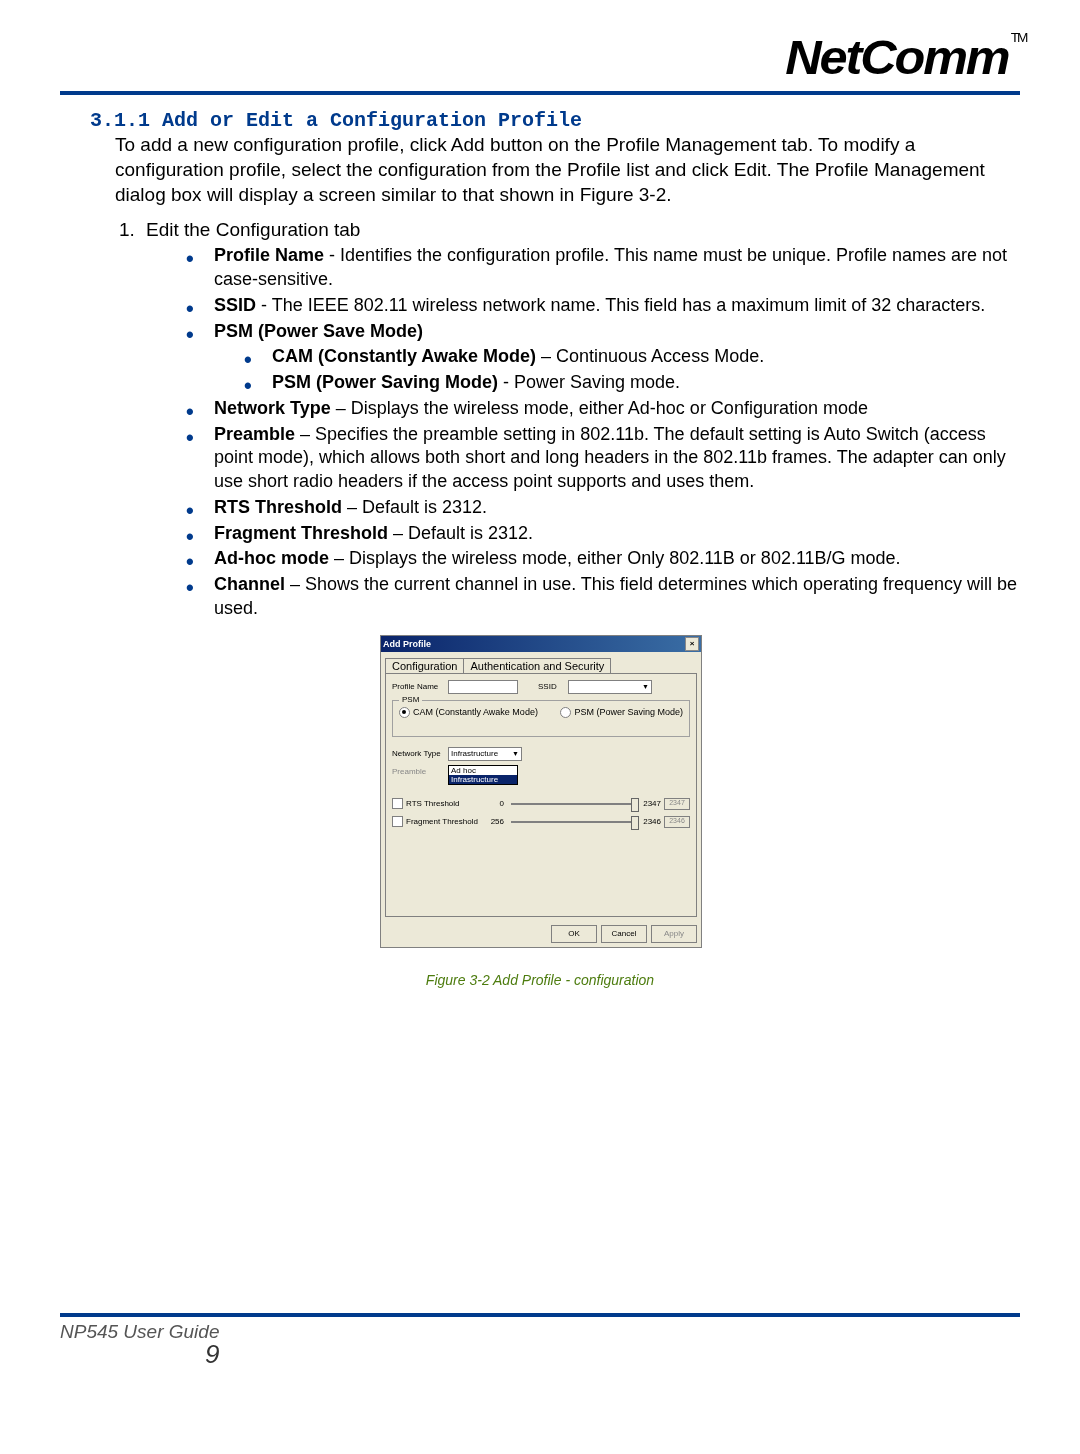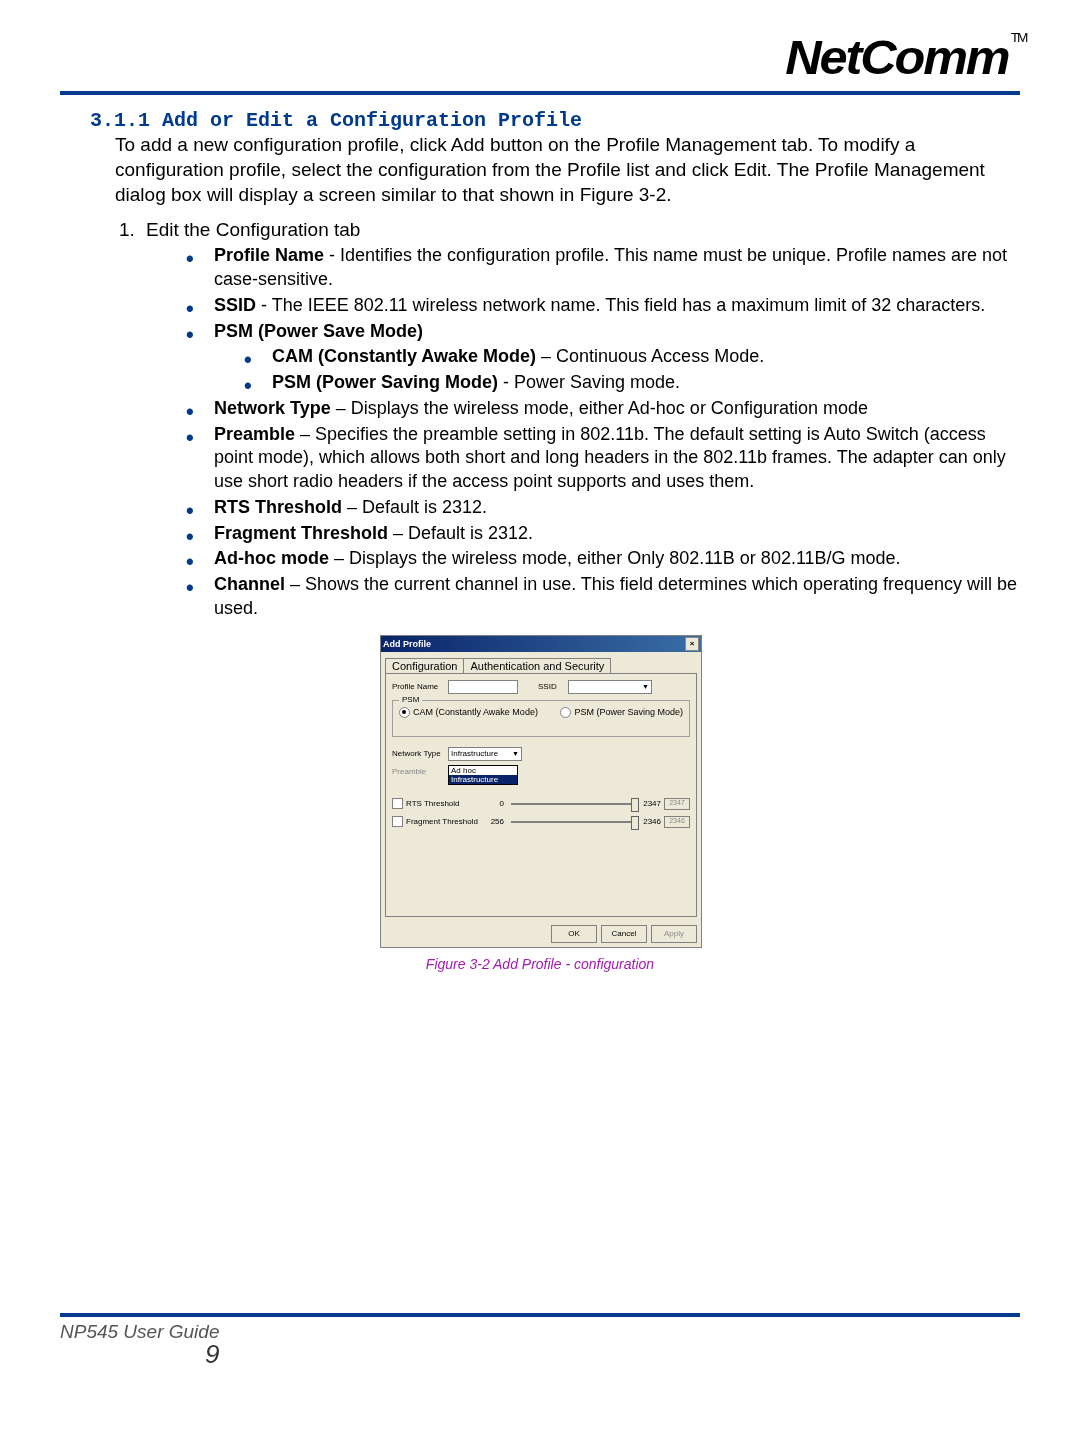--- a/index.html
+++ b/index.html
@@ -13,21 +13,21 @@
   ol.num{margin:0 0 0 80px;padding:0;font-size:19px;line-height:1.32;}
   ol.num>li{margin-bottom:2px;padding-left:6px;}
   ul.b1{list-style:none;margin:2px 0 0 40px;padding:0;font-size:18px;line-height:1.32;}
   ul.b1>li{position:relative;padding-left:28px;margin-bottom:2px;}
   ul.b1>li::before{content:"•";color:#003a8c;position:absolute;left:0;font-size:22px;font-weight:bold;}
   ul.b2{list-style:none;margin:2px 0 0 30px;padding:0;}
   ul.b2>li{position:relative;padding-left:28px;margin-bottom:2px;}
   ul.b2>li::before{content:"•";color:#003a8c;position:absolute;left:0;font-size:22px;font-weight:bold;}
   b{font-weight:bold;}
   .figure{width:320px;margin:14px auto 4px auto;}
-  .caption{text-align:center;font-style:italic;color:#a21caf;font-size:14px;margin-top:8px;}
+  .caption{text-align:center;font-style:italic;color:#4d7c0f;font-size:14px;margin-top:24px;}
   
   .dlg{width:320px;border:1px solid #808080;background:#ece9d8;font-family:Tahoma,Arial,sans-serif;font-size:9px;color:#000;position:relative;}
   .titlebar{background:linear-gradient(90deg,#0a246a,#3a6ea5);color:#fff;height:16px;display:flex;align-items:center;justify-content:space-between;padding:0 2px;font-weight:bold;font-size:9px;}
   .close-x{width:12px;height:12px;background:#ece9d8;color:#000;display:flex;align-items:center;justify-content:center;border:1px solid #888;font-size:8px;font-weight:bold;}
   .tabs{display:flex;margin:6px 4px 0 4px;}
   .tab{border:1px solid #808080;border-bottom:none;background:#ece9d8;padding:1px 6px;font-size:11px;margin-right:-1px;}
   .tab.active{background:#ece9d8;position:relative;z-index:2;}
   .tabpanel{border:1px solid #808080;margin:0 4px 4px 4px;background:#ece9d8;padding:6px;position:relative;height:230px;}
   .frow{display:flex;align-items:center;margin-bottom:6px;}
   .lbl{width:56px;font-size:8px;}

